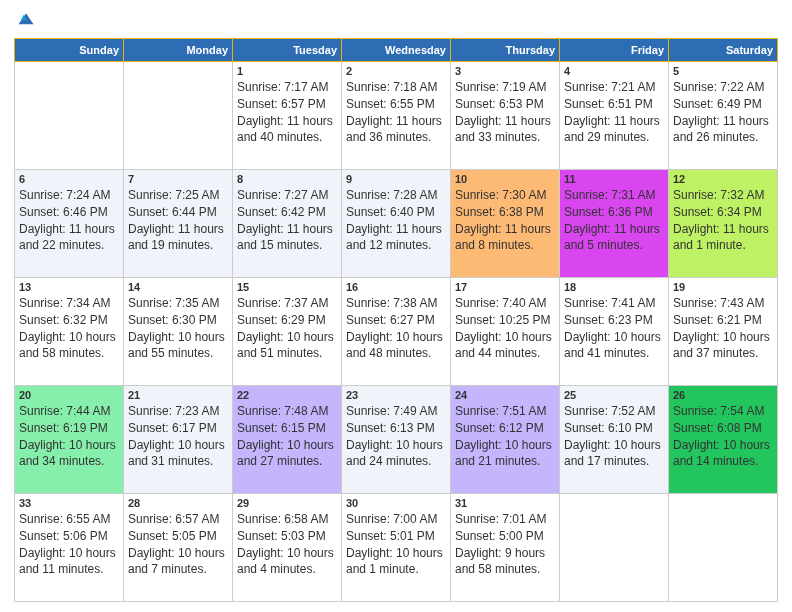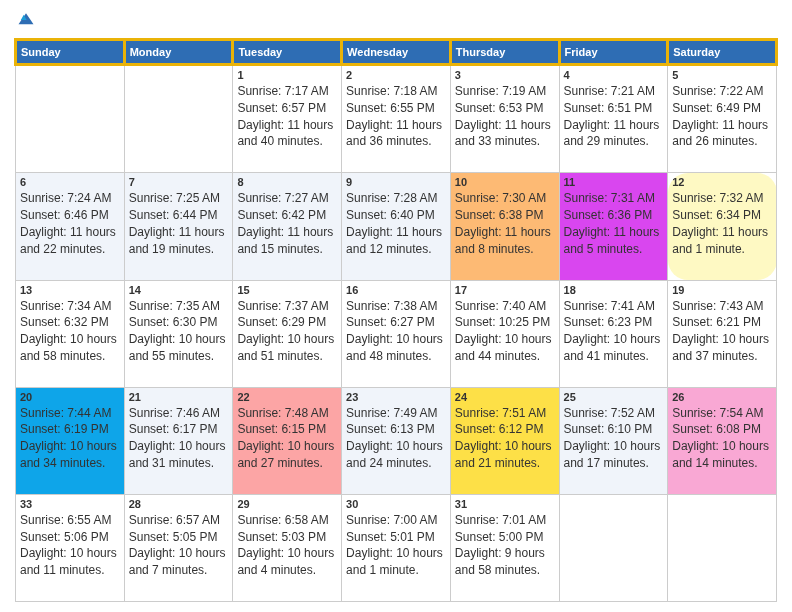--- a/index.html
+++ b/index.html
@@ -65,22 +65,22 @@
       border-collapse: collapse;
       width: 100%;
       table-layout: fixed;
     }
     .calendar th {
       background: #2e6db4;
       color: #fff;
       font-size: 11px;
       font-weight: bold;
       padding: 5px 4px;
-      text-align: left;
-      border: 3px solid #eab308;
+      text-align: right;
+      border: 1px solid #eab308;
     }
     .calendar td {
       border: 1px solid #ccc;
       vertical-align: top;
       padding: 3px 4px;
       font-size: 9.2px;
       color: #333;
       background: #fff;
       height: 86px;
     }
@@ -201,21 +201,21 @@
             <div class="day-info">Sunrise: 7:30 AM
 Sunset: 6:38 PM
 Daylight: 11 hours and 8 minutes.</div>
           </td>
           <td style="background: #d946ef; margin-top: 17px;">
             <span class="day-num">11</span>
             <div class="day-info">Sunrise: 7:31 AM
 Sunset: 6:36 PM
 Daylight: 11 hours and 5 minutes.</div>
           </td>
-          <td style="background: #fef9c3; border-radius: 20px;">
+          <td style="background: #bef264;">
             <span class="day-num">12</span>
             <div class="day-info">Sunrise: 7:32 AM
 Sunset: 6:34 PM
 Daylight: 11 hours and 1 minute.</div>
           </td>
         </tr>
         <tr>
           <td>
             <span class="day-num">13</span>
             <div class="day-info">Sunrise: 7:34 AM
@@ -253,57 +253,57 @@
 Daylight: 10 hours and 41 minutes.</div>
           </td>
           <td>
             <span class="day-num">19</span>
             <div class="day-info">Sunrise: 7:43 AM
 Sunset: 6:21 PM
 Daylight: 10 hours and 37 minutes.</div>
           </td>
         </tr>
         <tr>
-          <td style="background: #0ea5e9;">
+          <td style="background: #86efac;">
             <span class="day-num">20</span>
             <div class="day-info">Sunrise: 7:44 AM
 Sunset: 6:19 PM
 Daylight: 10 hours and 34 minutes.</div>
           </td>
           <td style="background: rgb(240, 244, 250);">
             <span class="day-num">21</span>
-            <div class="day-info">Sunrise: 7:46 AM
+            <div class="day-info">Sunrise: 7:23 AM
 Sunset: 6:17 PM
 Daylight: 10 hours and 31 minutes.</div>
           </td>
-          <td style="background: #fca5a5;">
+          <td style="background: #c4b5fd;">
             <span class="day-num">22</span>
             <div class="day-info">Sunrise: 7:48 AM
 Sunset: 6:15 PM
 Daylight: 10 hours and 27 minutes.</div>
           </td>
           <td style="background: rgb(240, 244, 250);">
             <span class="day-num">23</span>
             <div class="day-info">Sunrise: 7:49 AM
 Sunset: 6:13 PM
 Daylight: 10 hours and 24 minutes.</div>
           </td>
-          <td style="background: #fde047;">
+          <td style="background: #c4b5fd;">
             <span class="day-num">24</span>
             <div class="day-info">Sunrise: 7:51 AM
 Sunset: 6:12 PM
 Daylight: 10 hours and 21 minutes.</div>
           </td>
           <td style="background: rgb(240, 244, 250);">
             <span class="day-num">25</span>
             <div class="day-info">Sunrise: 7:52 AM
 Sunset: 6:10 PM
 Daylight: 10 hours and 17 minutes.</div>
           </td>
-          <td style="background: #f9a8d4;">
+          <td style="background: #22c55e;">
             <span class="day-num">26</span>
             <div class="day-info">Sunrise: 7:54 AM
 Sunset: 6:08 PM
 Daylight: 10 hours and 14 minutes.</div>
           </td>
         </tr>
         <tr>
           <td>
             <span class="day-num">33</span>
             <div class="day-info">Sunrise: 6:55 AM

